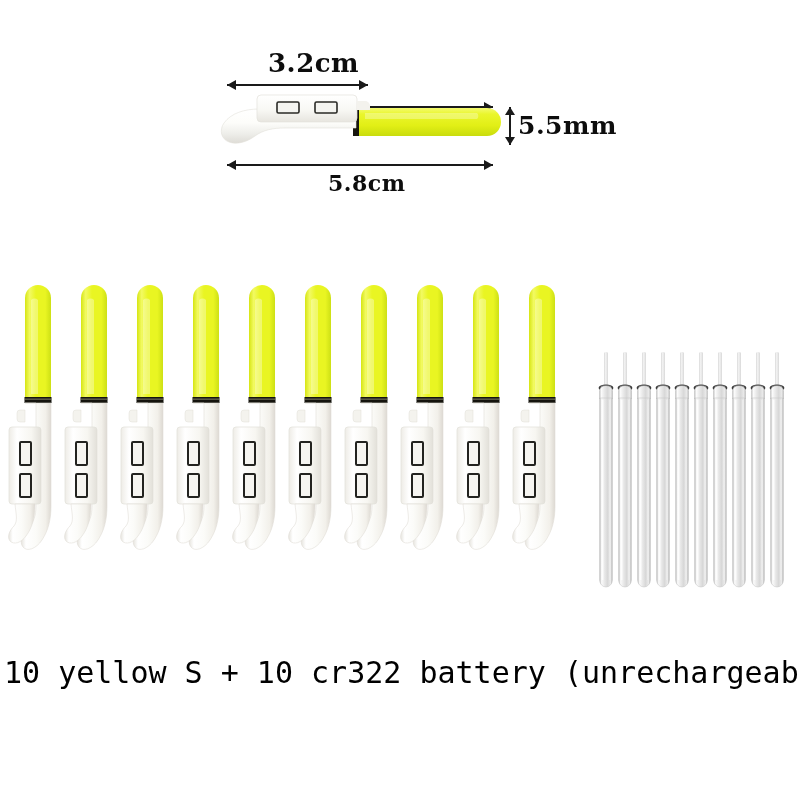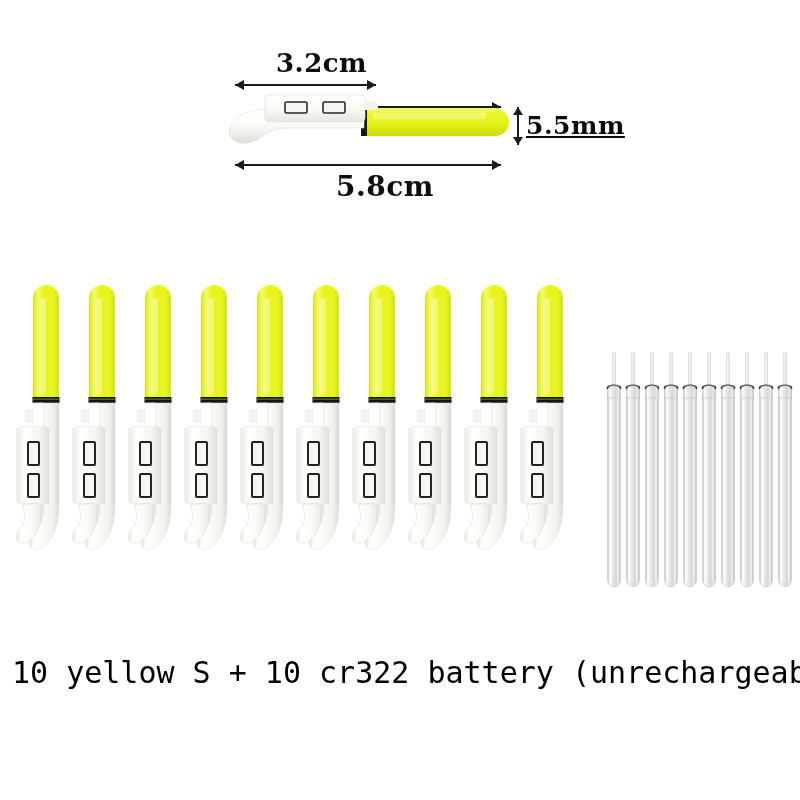--- a/index.html
+++ b/index.html
@@ -4,21 +4,21 @@
 <title>Product Image</title>
 <style>
   html,body{margin:0;padding:0;}
   body{
     width:800px;height:800px;
     background:#ffffff;
     font-family:"DejaVu Sans Mono", monospace;
     overflow:hidden;
     position:relative;
   }
-  #stage{position:absolute;left:0;top:0;width:698px;height:800px;background:#fff;margin-left:8px;}
+  #stage{position:absolute;left:0;top:0;width:698px;height:800px;background:#fff;}
 
   
   .abs{position:absolute;}
 
   
   .dim-text{
     position:absolute;
     font-family:"DejaVu Serif", serif;
     font-weight:700;
     color:#0d0d0d;
@@ -85,21 +85,21 @@
       <div class="cap-l"></div>
       <div class="cap-r"></div>
     </div>
 
     <div class="dim-line-v" style="left:505px;top:107px;height:38px;">
       <div class="bar"></div>
       <div class="cap-t"></div>
       <div class="cap-b"></div>
     </div>
 
-    <div class="dim-text" style="left:518px;top:111px;font-size:25px;text-decoration:underline;">5.5mm</div>
+    <div class="dim-text" style="left:518px;top:111px;font-size:25px;">5.5mm</div>
 
     <svg class="abs" style="left:215px;top:85px;" width="300" height="75" viewBox="0 0 300 75">
       <defs>
         <linearGradient id="whiteBodyH" x1="0" y1="0" x2="0" y2="1">
           <stop offset="0%" stop-color="#ffffff"></stop>
           <stop offset="40%" stop-color="#fdfdfa"></stop>
           <stop offset="72%" stop-color="#eeeeea"></stop>
           <stop offset="100%" stop-color="#dedcd6"></stop>
         </linearGradient>
         <linearGradient id="yellowH" x1="0" y1="0" x2="0" y2="1">
@@ -136,21 +136,21 @@
 
       <path d="M150,28 H262 a4,4 0 0 1 0,6 H150 Z" fill="#ffffff" opacity="0.30"></path>
     </svg>
 
     <div class="dim-line-h" style="left:227px;top:160px;width:266px;">
       <div class="bar"></div>
       <div class="cap-l"></div>
       <div class="cap-r"></div>
     </div>
 
-    <div class="dim-text" style="left:328px;top:170px;font-size:28px;">5.8cm</div>
+    <div class="dim-text" style="left:328px;top:170px;font-size:22px;">5.8cm</div>
   </div>
 
   <div class="abs" id="lights-array" style="left:0;top:270px;width:600px;height:290px;">
       <div style="position: absolute; left: 18px; top: 0px; width: 52px; height: 290px;">
   <svg width="52" height="290" viewBox="0 0 52 290" style="position:absolute;left:0;top:0;">
 
   <defs>
     <linearGradient id="gYellow" x1="0" y1="0" x2="1" y2="0">
       <stop offset="0%" stop-color="#d6e512"></stop>
       <stop offset="18%" stop-color="#f2fa62"></stop>

